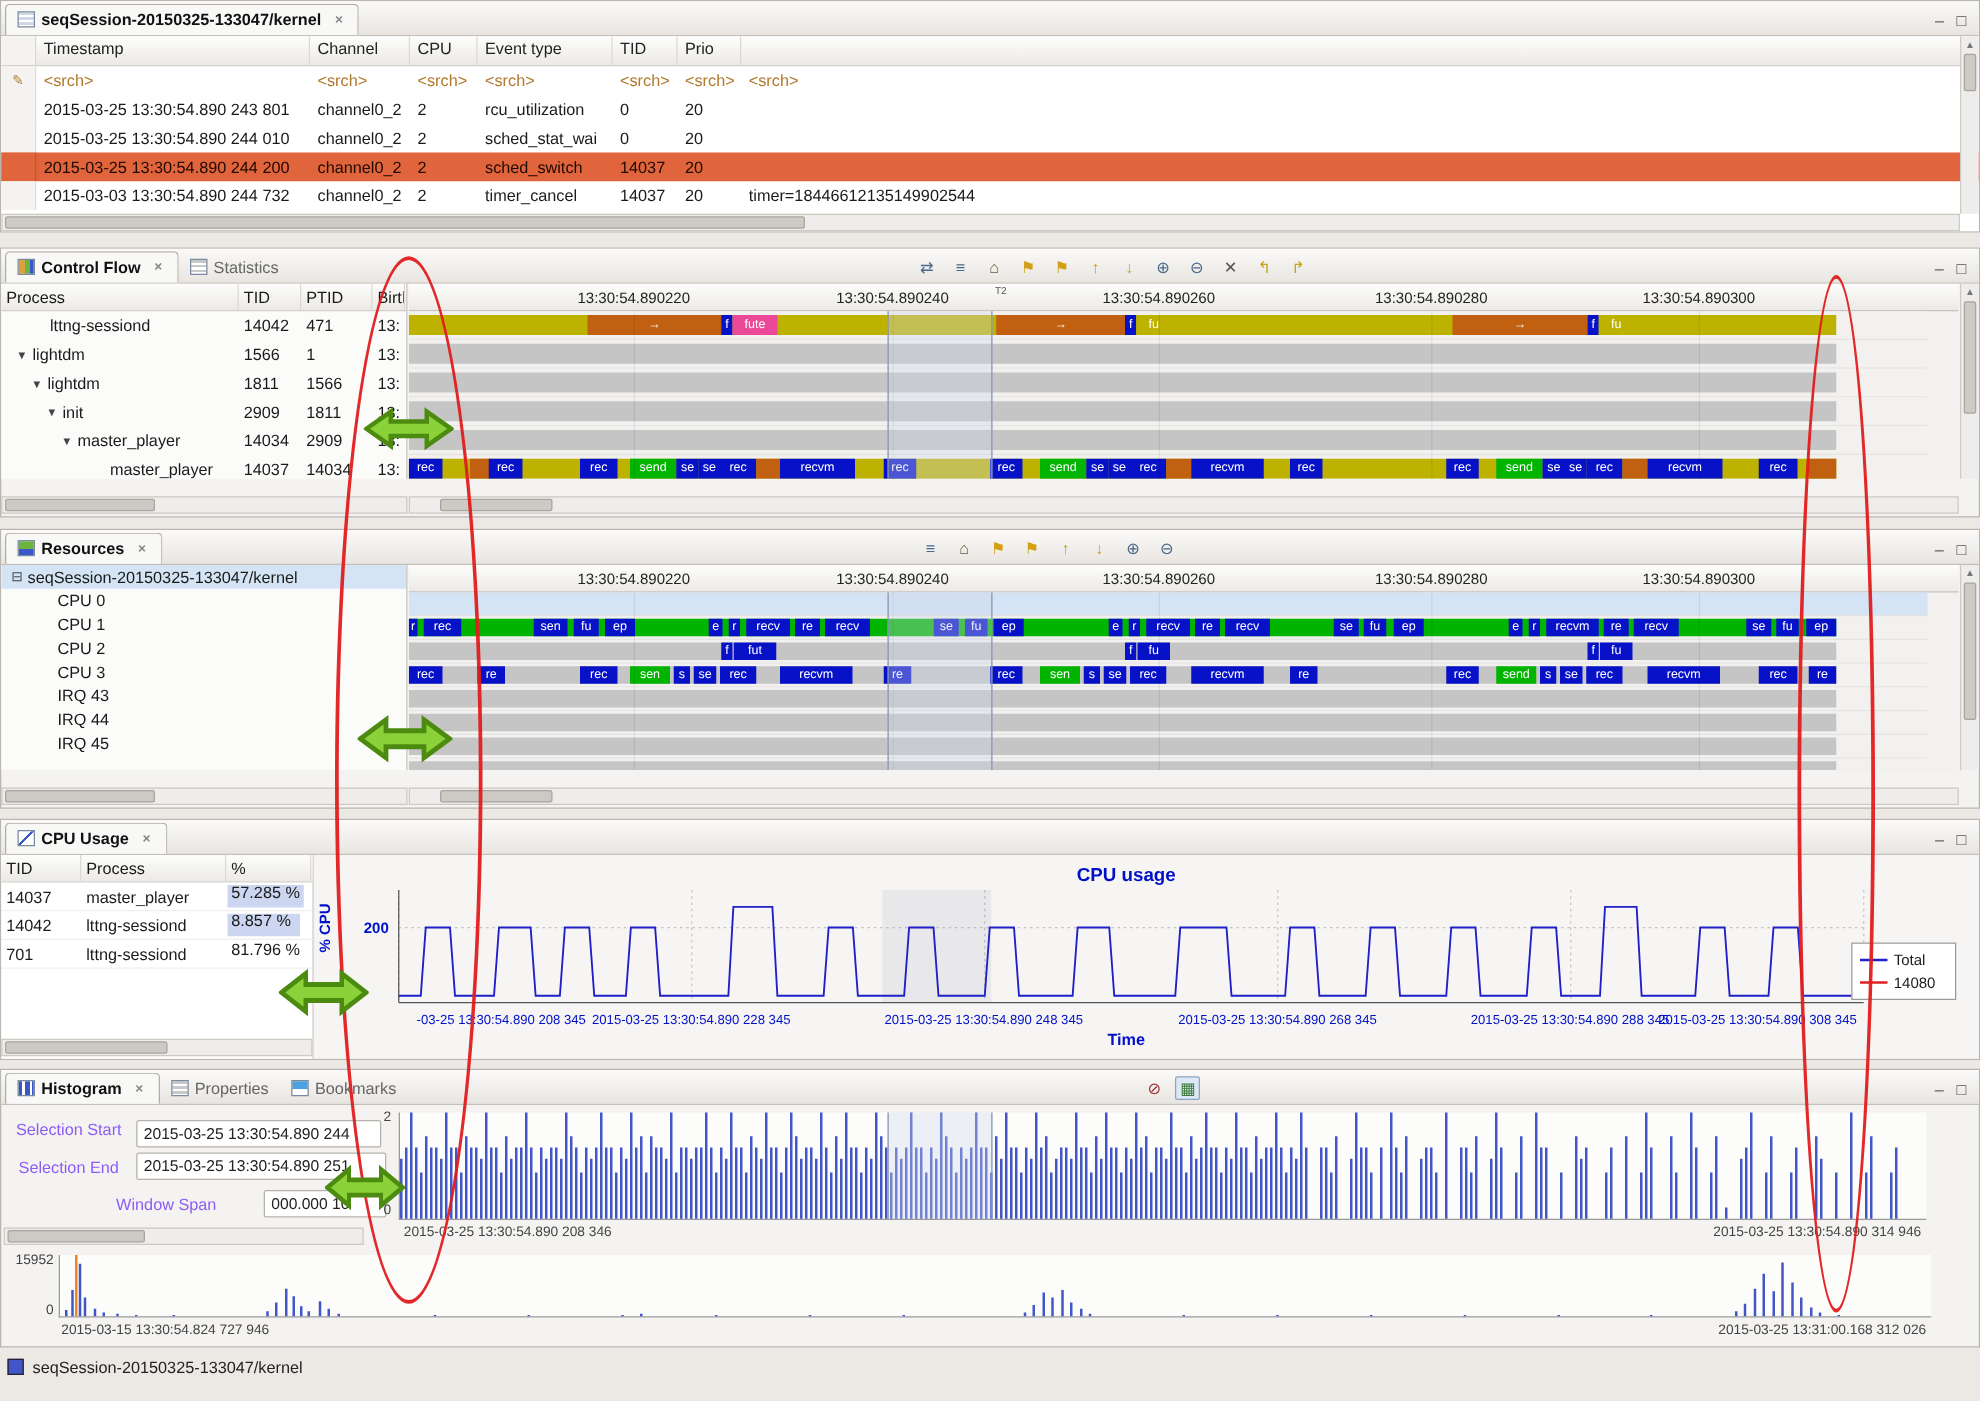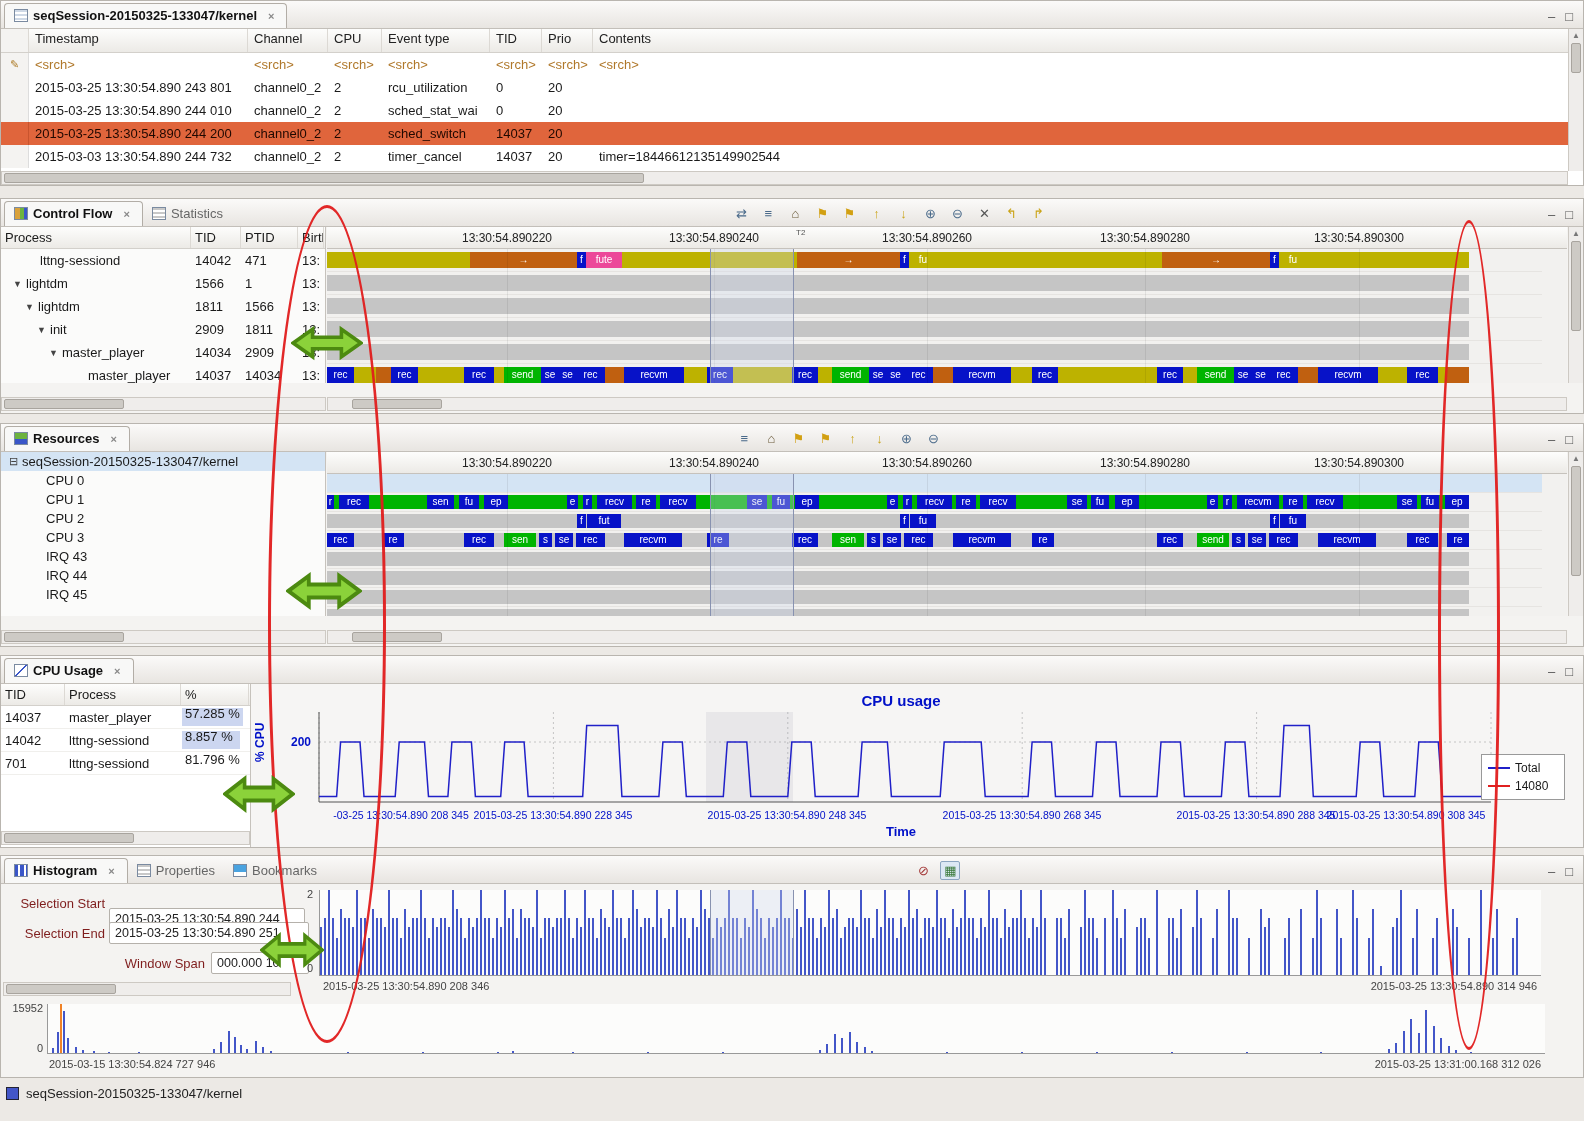--- a/index.html
+++ b/index.html
@@ -70,21 +70,21 @@
   .pcttxt{position:relative;z-index:1}
   .chartwrap{position:absolute;left:250px;top:28px;right:0;bottom:0;background:#f6f5f4}
   .ctitle{position:absolute;left:520px;top:8px;width:260px;text-align:center;color:#0010c8;font-weight:bold;font-size:15px}
   .cylab{position:absolute;left:2px;top:78px;color:#0010c8;font-weight:bold;font-size:12px;transform:rotate(-90deg);transform-origin:left top}
   .cxlab{position:absolute;left:560px;bottom:8px;width:180px;text-align:center;color:#0010c8;font-weight:bold;font-size:13px}
   .legend{position:absolute;right:18px;top:70px;width:84px;background:#fff;border:1px solid #999;padding:4px 6px;font-size:12px}
   .legend .li{display:flex;align-items:center;gap:5px;height:18px}
   .legend .ln{display:inline-block;width:22px;height:0;border-top:2px solid}
   svg text{font-family:"Liberation Sans",sans-serif}
   
-  .hlabel{position:absolute;text-align:right;color:#7f1d1d}
+  .hlabel{position:absolute;text-align:center;color:#8b5cf6}
   .hfield{position:absolute;height:22px;border:1px solid #b5b1ab;background:#fff;border-radius:2px;font-size:12.5px;padding:2px 5px;font-family:"Liberation Sans",sans-serif;color:#222}
   .histplot{position:absolute;border-left:1px solid #999;border-bottom:1px solid #999;background:#fcfcfb}
   .hbar{position:absolute;bottom:0;width:2px;background:#4356c8}
   .hax{position:absolute;font-size:11px;color:#444;white-space:nowrap}
   .marker{position:absolute;top:0;bottom:0;width:2px;background:#f08227}
   
   .footer{position:absolute;top:1086px;left:6px;display:flex;align-items:center;gap:7px;font-size:13px;color:#222}
   .swatch{width:13px;height:13px;background:#4356c8;border:1px solid #223}
   
   .annlayer{position:absolute;inset:0;pointer-events:none;z-index:60}
@@ -110,21 +110,20 @@
     </div>
     <div class="etable">
       <div class="ehead" id="events-head">
           <span class="ecell gutter" style="width: 28px;"></span>
           <span class="ecell" style="width: 219px;">Timestamp</span>
           <span class="ecell" style="width: 80px;">Channel</span>
           <span class="ecell" style="width: 54px;">CPU</span>
           <span class="ecell" style="width: 108px;">Event type</span>
           <span class="ecell" style="width: 52px;">TID</span>
           <span class="ecell" style="width: 51px;">Prio</span>
-          <span class="ecell" style="flex: 1 1 0%;">Contents</span>
         </div>
       <div id="events-body">
           <div class="erow search">
             <span class="ecell gutter" style="width: 28px;">✎</span>
             <span class="ecell" style="width: 219px;">&lt;srch&gt;</span>
             <span class="ecell" style="width: 80px;">&lt;srch&gt;</span>
             <span class="ecell" style="width: 54px;">&lt;srch&gt;</span>
             <span class="ecell" style="width: 108px;">&lt;srch&gt;</span>
             <span class="ecell" style="width: 52px;">&lt;srch&gt;</span>
             <span class="ecell" style="width: 51px;">&lt;srch&gt;</span>
@@ -636,21 +635,21 @@
           <span class="tbtn" style="color: rgb(160, 48, 48);">⊘</span>
           <span class="tbtn pressed" style="color: rgb(58, 122, 58);">▦</span>
         </div>
       <div class="winbtns">
         <span class="wbtn">–</span>
         <span class="wbtn">□</span>
       </div>
     </div>
 
     <div class="hlabel" style="left:4px;top:40px;width:100px">Selection Start</div>
-    <input class="hfield" style="left: 108px; top: 52px; width: 196px;" value="2015-03-25 13:30:54.890 244">
+    <input class="hfield" style="left: 108px; top: 40px; width: 196px;" value="2015-03-25 13:30:54.890 244">
     <div class="hlabel" style="left:4px;top:70px;width:100px">Selection End</div>
     <input class="hfield" style="left: 108px; top: 66px; width: 200px;" value="2015-03-25 13:30:54.890 251">
     <div class="hlabel" style="left:60px;top:100px;width:144px">Window Span</div>
     <input class="hfield" style="left: 210px; top: 96px; width: 98px;" value="000.000 10">
     <div class="hscroll" style="left:2px;width:288px;top:126px">
       <div class="hthumb" style="left:2px;width:110px"></div>
     </div>
 
     <div class="hax" style="left:294px;top:32px;width:18px;text-align:right">2</div>
     <div class="hax" style="left:294px;top:106px;width:18px;text-align:right">0</div>

